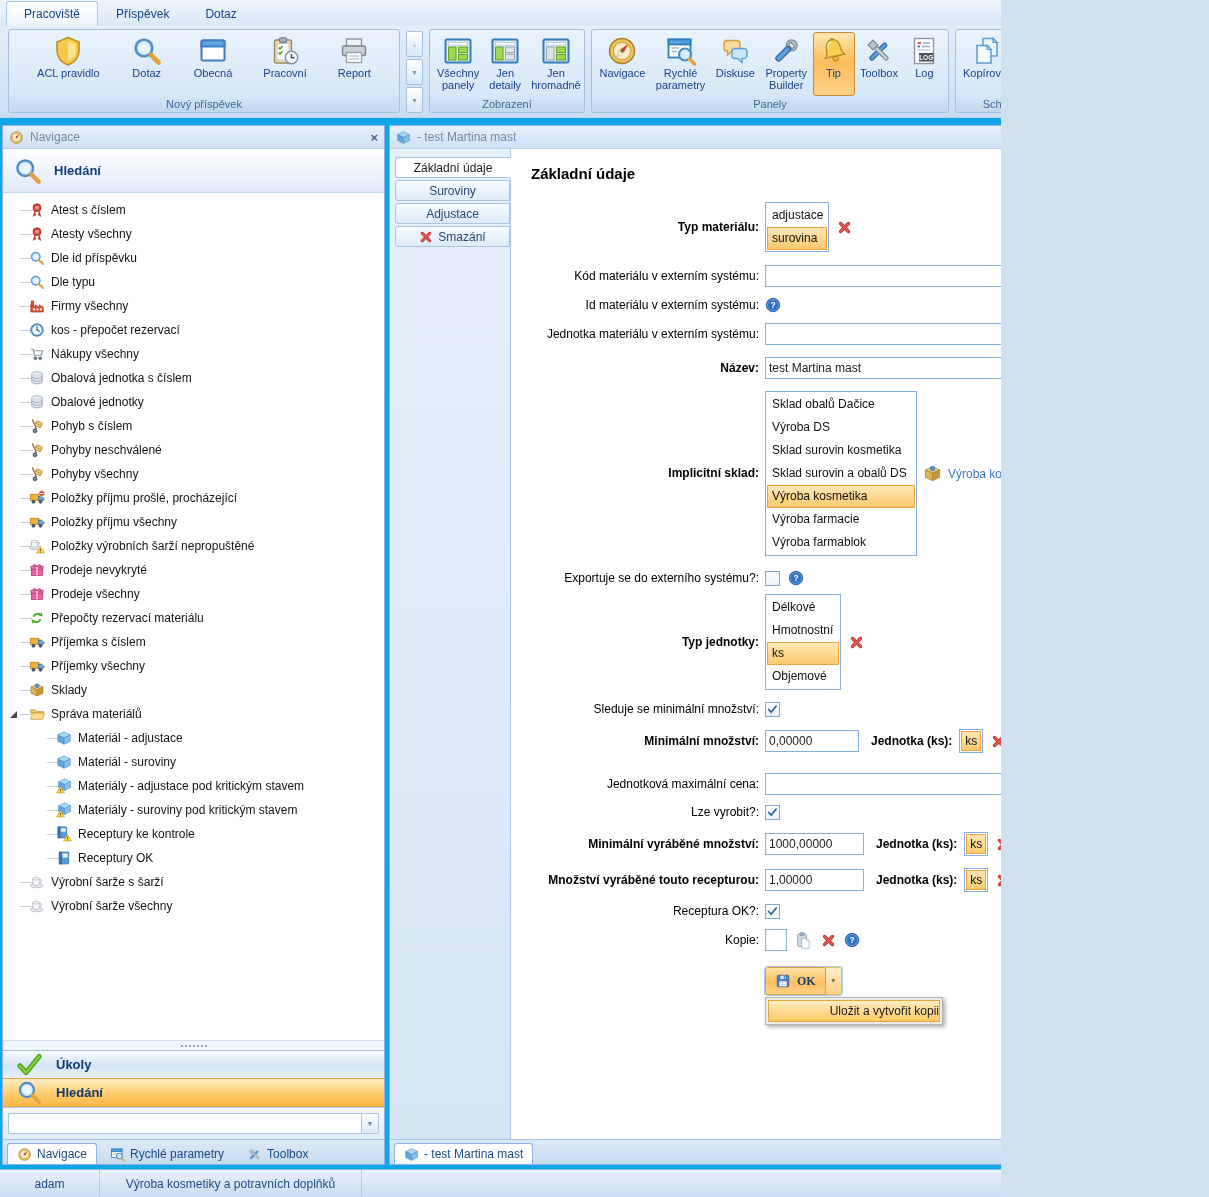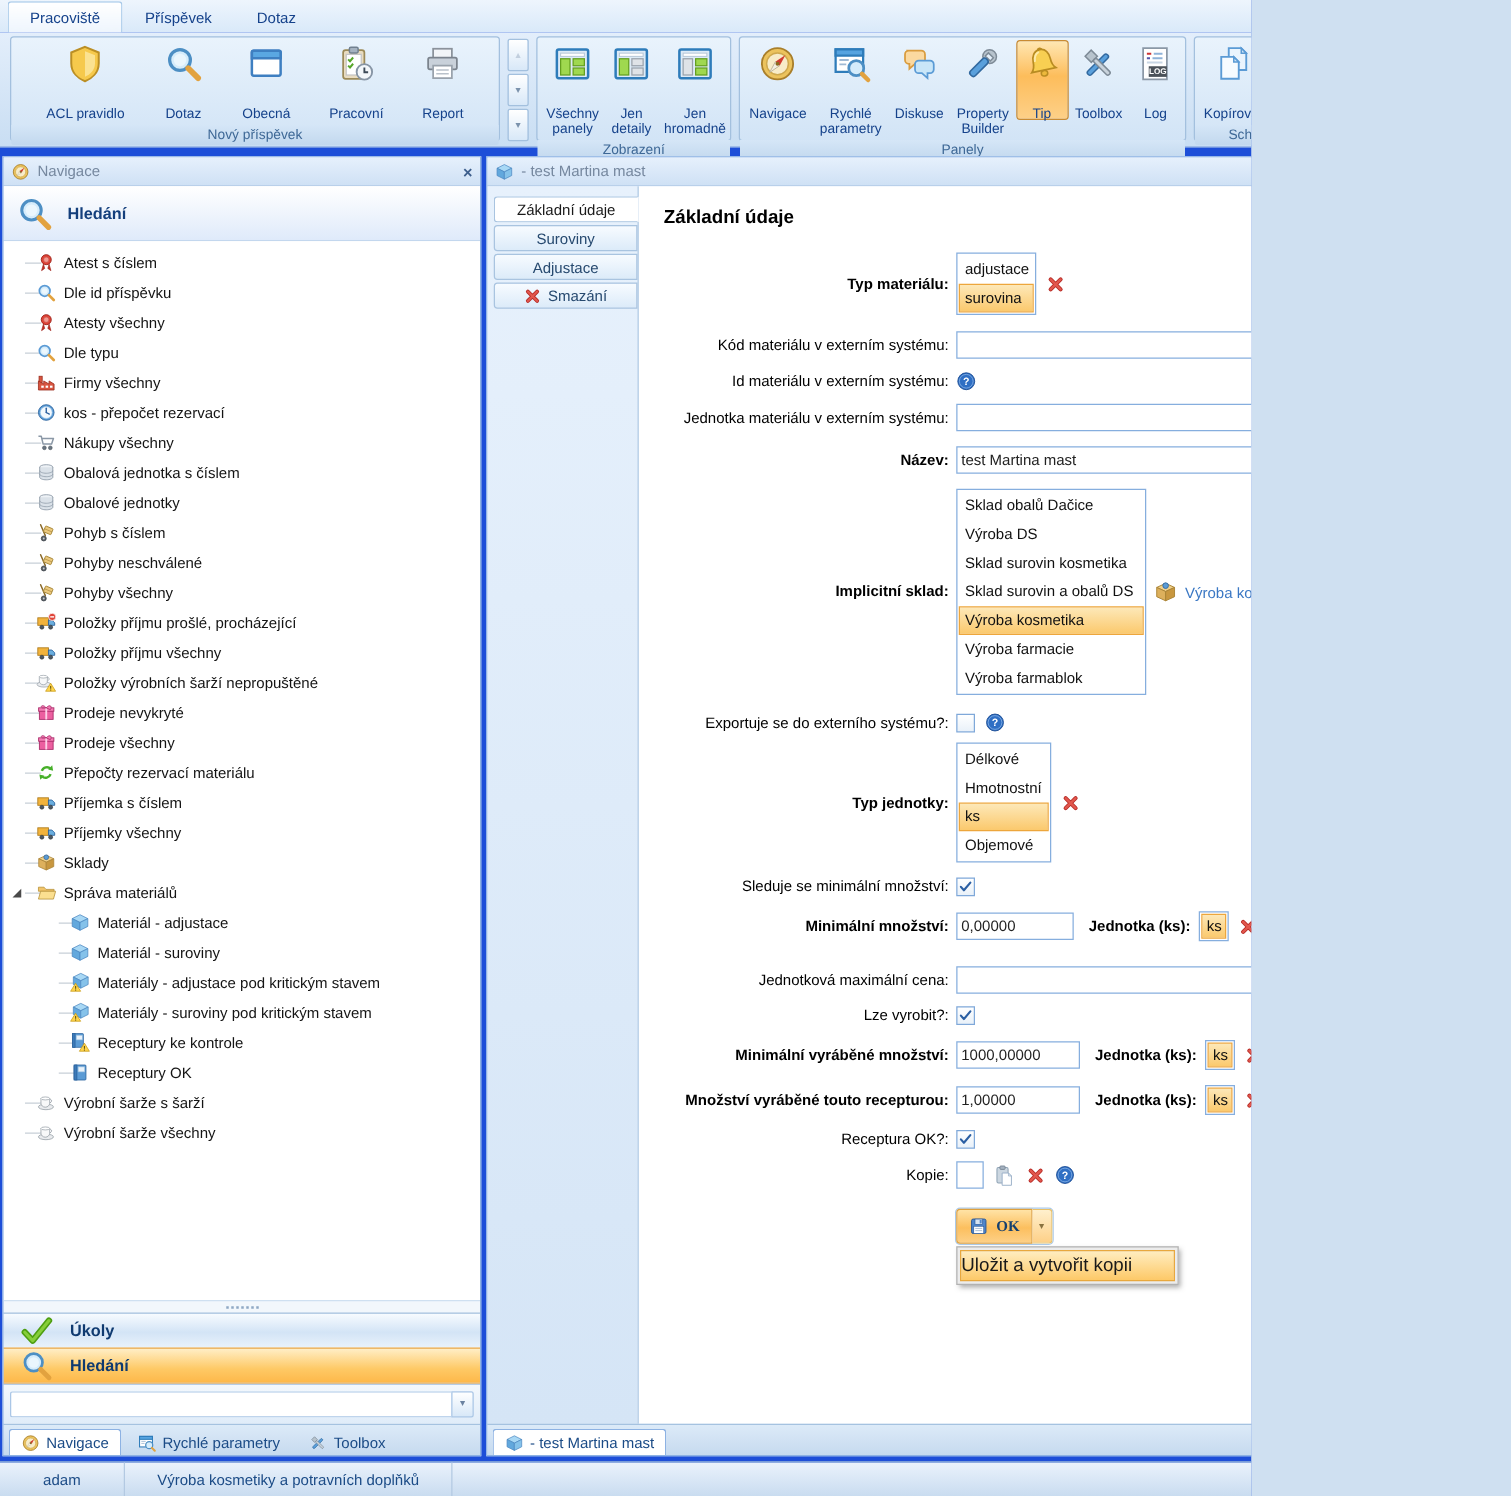--- a/index.html
+++ b/index.html
@@ -1,30 +1,30 @@
 <!DOCTYPE html>
 <html><head>
 <meta charset="utf-8">
 <style>
   html,body{margin:0;padding:0;}
   body{background:#cfe0f1;font-family:"Liberation Sans","DejaVu Sans",sans-serif;}
-  #app{position:relative;width:1001px;height:1197px;overflow:hidden;background:#1d4ed8;}
+  #app{position:relative;width:1001px;height:1197px;overflow:hidden;background:#0ea5e9;}
 
   
   #ribbon{position:absolute;left:0;top:0;width:1209px;height:119px;}
   #rtabs{height:26px;background:linear-gradient(#eef5fd,#d9e9f9);display:flex;align-items:flex-end;padding-left:6px;}
   .rtab{padding:5px 17px 5px;font-size:12px;color:#15428b;border-radius:3px 3px 0 0;border:1px solid transparent;border-bottom:none;}
   .rtab.active{background:linear-gradient(#ffffff,#eef5fd);border-color:#a6c8e8;}
   #rbody{height:92px;background:linear-gradient(#e3eefb,#c9def3);border-bottom:1px solid #bcd4ec;display:flex;align-items:stretch;padding:3px 0 0 8px;box-sizing:border-box;}
   .rgroup{border:1px solid #a3c0de;border-radius:3px;margin-right:6px;display:flex;flex-direction:column;background:linear-gradient(#e9f3fc,#d2e4f6);box-sizing:border-box;height:84px;}
   .g0{width:392px}.g1{width:156px}.g2{width:358px}.g3{width:102px}.g4{width:112px}
   .rbtns{flex:1;display:flex;align-items:flex-start;justify-content:space-evenly;padding:2px 2px 0;}
   .rbtn{display:flex;flex-direction:column;align-items:center;padding:2px 4px;border:1px solid transparent;border-radius:3px;}
   .rbtn .icon svg{width:32px;height:32px;}
-  .rlabel{font-size:11px;color:#15428b;text-align:center;line-height:12px;margin-top:18px;white-space:pre-line;}
+  .rlabel{font-size:11px;color:#15428b;text-align:center;line-height:12px;margin-top:0;white-space:pre-line;}
   .rbtn.active{background:linear-gradient(#ffe7b3,#fdbd5b 45%,#fdd088);border-color:#c98b33;height:58px;}
   .rbtn.disabled{opacity:.55;filter:grayscale(.7);}
   .rbtn.disabled .rlabel{color:#92a7c0;}
   .rgl{height:16px;font-size:11px;color:#3e6896;text-align:center;line-height:16px;background:linear-gradient(#d5e6f7,#c2d8ee);border-radius:0 0 2px 2px;}
   .rstrip{width:17px;margin-right:6px;display:flex;flex-direction:column;gap:2px;padding-top:2px;}
   .sbtn{height:24px;border:1px solid #a3c0de;border-radius:2px;background:linear-gradient(#ffffff,#d8e8f8);color:#7b92ac;font-size:7px;display:flex;align-items:center;justify-content:center;}
   .sbtn.dis{color:#c2cfde;}
 
   
   .ptitle{height:22px;flex:0 0 22px;background:linear-gradient(#e6f0fc,#cfe1f5);border-bottom:1px solid #b9d0ea;display:flex;align-items:center;padding:0 6px;font-size:12px;color:#76889f;}
@@ -95,21 +95,21 @@
   .flink{font-size:12px;color:#3b78c4;text-decoration:none;}
   .pastebtn{margin-left:7px;line-height:0;}
   .pastebtn svg{width:19px;height:19px;}
   .okrow{margin:16px 0 2px;padding-left:234px;display:flex;font-family:Liberation Serif, serif;}
   .okgroup{display:flex;box-shadow:0 0 0 1px #aac9e8;border-radius:3px;}
   .okbtn{display:flex;align-items:center;background:linear-gradient(#ffe3a6,#fcbf5e 55%,#fdd087);border:1px solid #dfa03c;border-radius:3px 0 0 3px;padding:5px 9px;}
   .okbtn .icon svg{width:16px;height:16px;margin-right:6px;}
   .oklabel{font-size:12px;font-weight:bold;color:#16406e;}
   .okarrow{width:15px;display:flex;align-items:center;justify-content:center;background:linear-gradient(#fff0cd,#fdd088);border:1px solid #e9c067;border-left:none;border-radius:0 3px 3px 0;font-size:7px;color:#8a7340;}
   .okmenu{margin-left:234px;width:172px;background:#ececec;border:1px solid #b2b2b2;padding:2px;box-shadow:2px 2px 4px rgba(90,90,90,.5);}
-  .okmenu-item{background:linear-gradient(#ffedc0,#fdc968);border:1px solid #e8a83e;text-align:left;font-size:15px;color:#1a1a1a;padding:3px 0;}
+  .okmenu-item{background:linear-gradient(#ffedc0,#fdc968);border:1px solid #e8a83e;text-align:right;font-size:12px;color:#1a1a1a;padding:3px 0;}
 
   
   #statusbar{position:absolute;left:0;top:1169px;width:1209px;height:28px;background:linear-gradient(#eaf2fc,#c9dcf0);border-top:1px solid #98b7d9;display:flex;box-sizing:border-box;}
   .scell{display:flex;align-items:center;justify-content:center;font-size:12px;color:#1b4b86;border-right:1px solid #b3c9e2;padding:0 10px;box-sizing:border-box;}
   .scell.user{width:100px;text-align:right;}
   .scell.ws{width:262px;}
   .icon{display:inline-flex;line-height:0;}
 </style>
 </head>
 <body>
@@ -419,38 +419,38 @@
               <polygon points="11.5,18.5 8.5,29 13.5,25.5" fill="#c23026" stroke="#9c221a"></polygon>
               <polygon points="20.5,18.5 23.5,29 18.5,25.5" fill="#c23026" stroke="#9c221a"></polygon>
             </svg>
           </span>
           <span>Atest s číslem</span>
         </div>
         <div class="titem">
           <span class="dash"></span>
           <span class="icon">
             <svg viewBox="0 0 32 32">
-              <circle cx="13.5" cy="13.5" r="8.5" fill="#d5ecfb" stroke="#5b9bd5" stroke-width="2.8"></circle>
-              <circle cx="13.5" cy="13.5" r="4.5" fill="#ecf7fd"></circle>
-              <line x1="20.2" y1="20.2" x2="28" y2="28" stroke="#e2a23f" stroke-width="4.4" stroke-linecap="round"></line>
-            </svg>
-          </span>
-          <span>Dle id příspěvku</span>
-        </div>
-        <div class="titem">
-          <span class="dash"></span>
-          <span class="icon">
-            <svg viewBox="0 0 32 32">
               <circle cx="16" cy="11.5" r="8" fill="#e04438" stroke="#9c221a" stroke-width="1.5"></circle>
               <circle cx="16" cy="11.5" r="4.2" fill="#f29a92" stroke="#c4544a"></circle>
               <polygon points="11.5,18.5 8.5,29 13.5,25.5" fill="#c23026" stroke="#9c221a"></polygon>
               <polygon points="20.5,18.5 23.5,29 18.5,25.5" fill="#c23026" stroke="#9c221a"></polygon>
             </svg>
           </span>
           <span>Atesty všechny</span>
+        </div>
+        <div class="titem">
+          <span class="dash"></span>
+          <span class="icon">
+            <svg viewBox="0 0 32 32">
+              <circle cx="13.5" cy="13.5" r="8.5" fill="#d5ecfb" stroke="#5b9bd5" stroke-width="2.8"></circle>
+              <circle cx="13.5" cy="13.5" r="4.5" fill="#ecf7fd"></circle>
+              <line x1="20.2" y1="20.2" x2="28" y2="28" stroke="#e2a23f" stroke-width="4.4" stroke-linecap="round"></line>
+            </svg>
+          </span>
+          <span>Dle id příspěvku</span>
         </div>
         <div class="titem">
           <span class="dash"></span>
           <span class="icon">
             <svg viewBox="0 0 32 32">
               <circle cx="13.5" cy="13.5" r="8.5" fill="#d5ecfb" stroke="#5b9bd5" stroke-width="2.8"></circle>
               <circle cx="13.5" cy="13.5" r="4.5" fill="#ecf7fd"></circle>
               <line x1="20.2" y1="20.2" x2="28" y2="28" stroke="#e2a23f" stroke-width="4.4" stroke-linecap="round"></line>
             </svg>
           </span>

